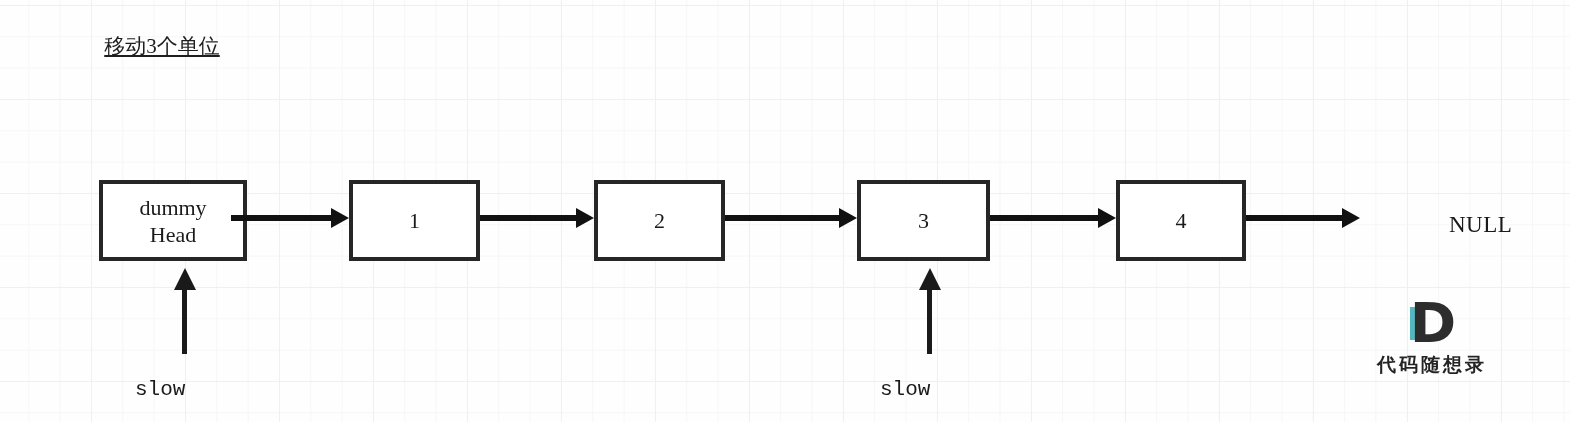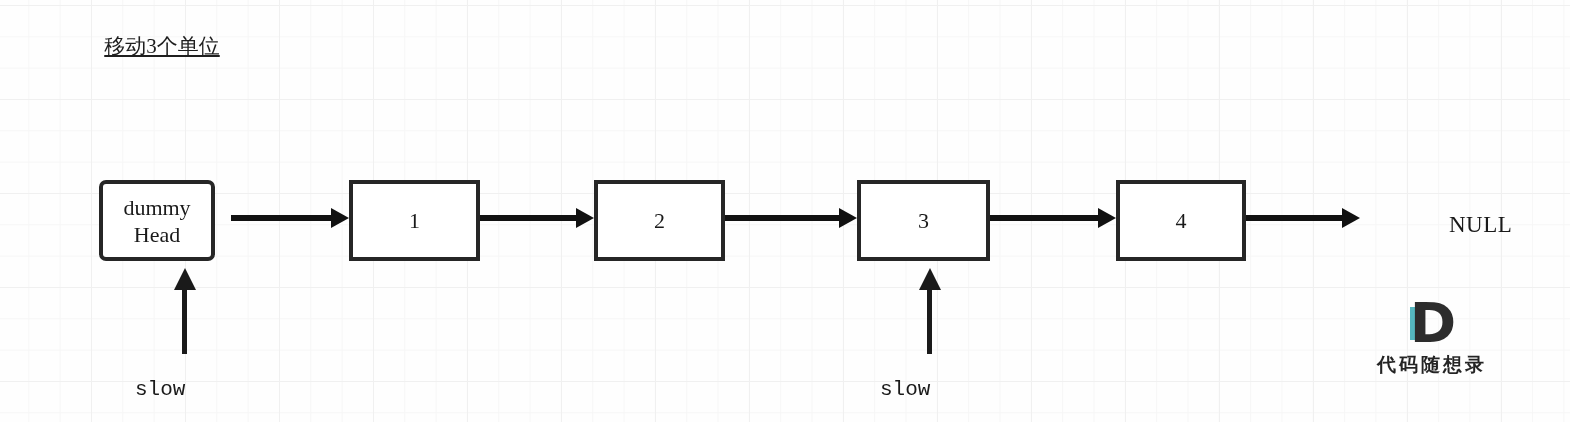--- a/index.html
+++ b/index.html
@@ -163,21 +163,21 @@
 </style>
 </head>
 <body>
 
 <div id="canvas">
 
   <div class="caption">
     <span class="line2">移动3个单位</span>
   </div>
 
-  <div class="node" style="left:99px; top:180px; width:116px; height:81px;border-radius:7px;">
+  <div class="node" style="left:99px; top:180px; width:148px; height:81px;">
     <div>
       <span class="label">dummy</span>
       <span class="label">Head</span>
     </div>
   </div>
 
   <div class="node" style="left:349px; top:180px; width:131px; height:81px;">
     <span class="label">1</span>
   </div>
 

